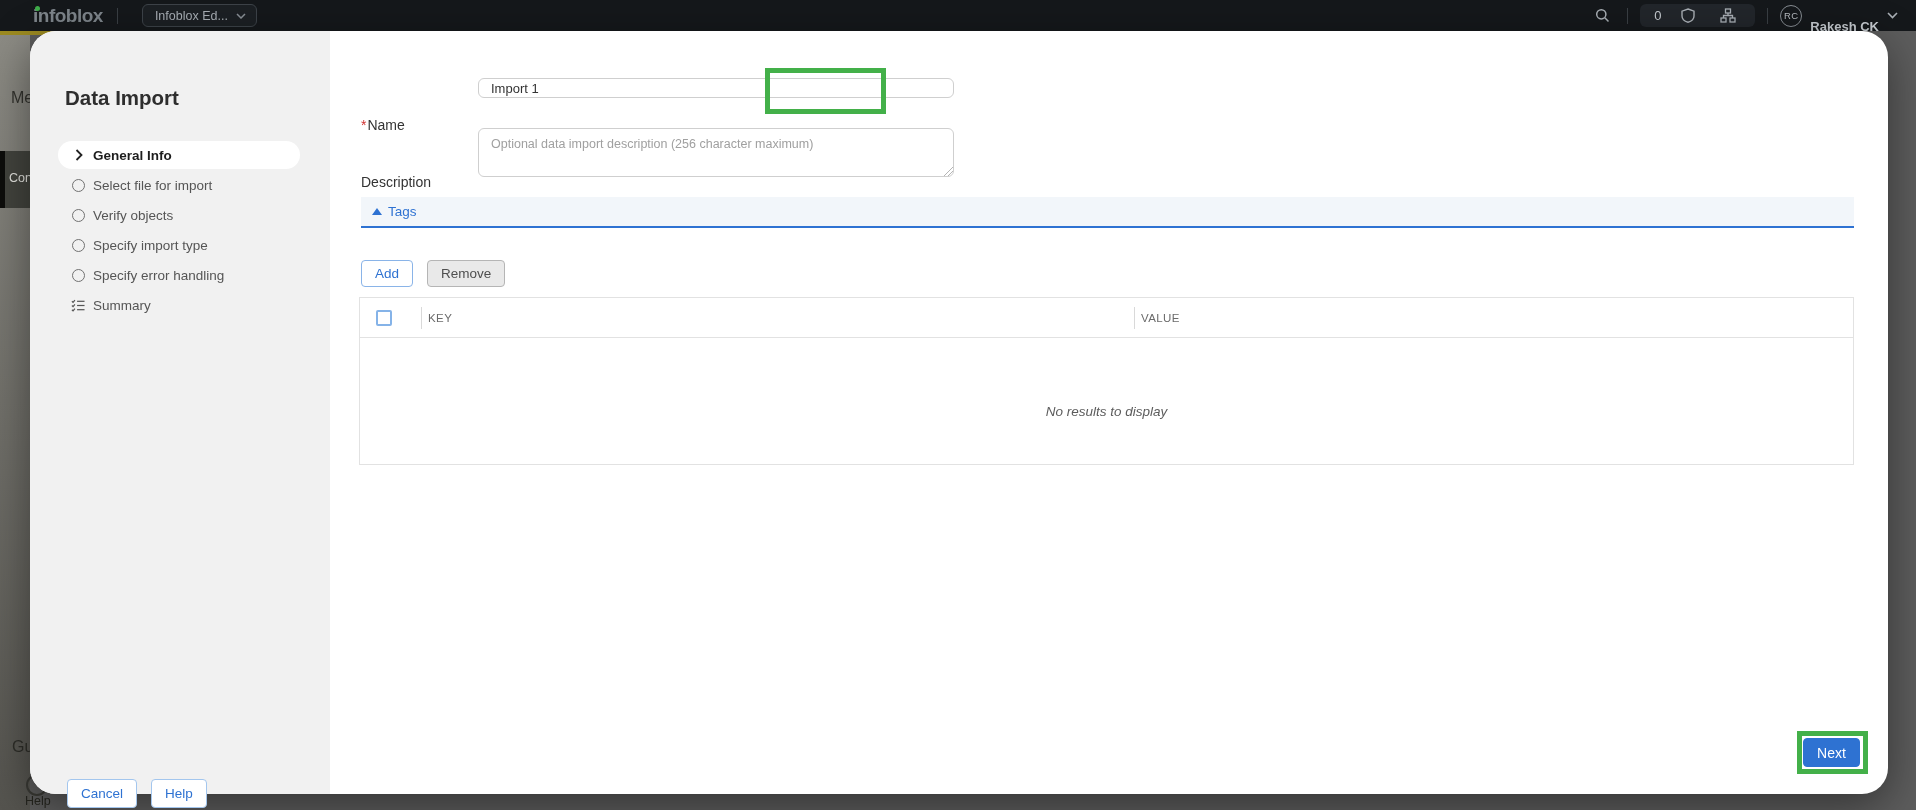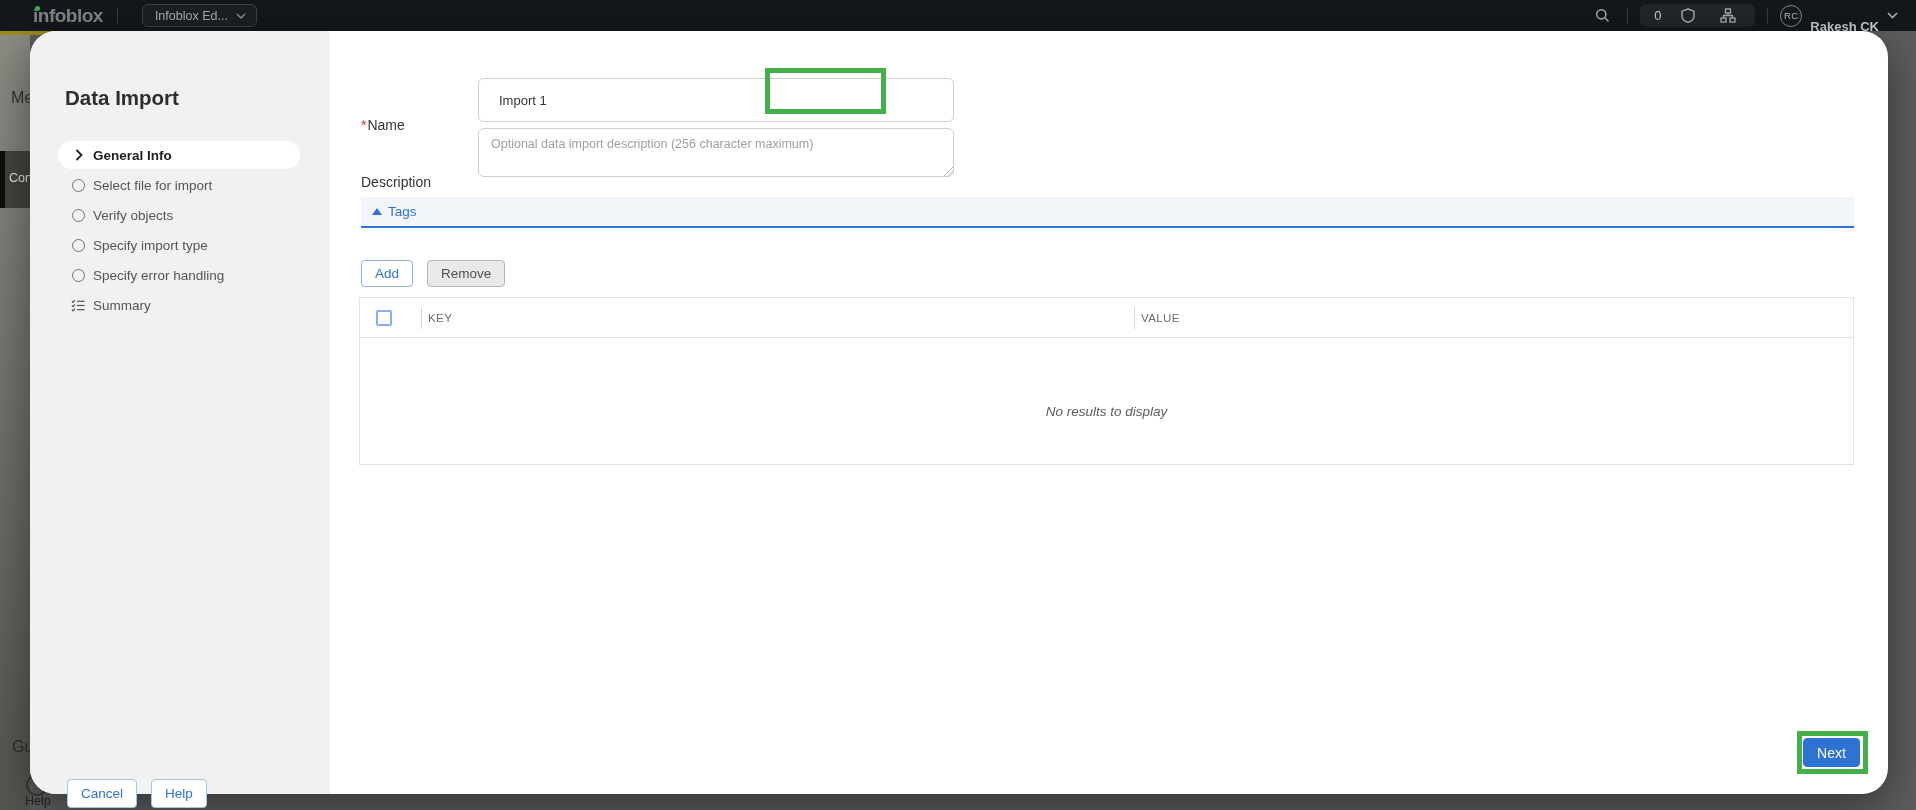--- a/index.html
+++ b/index.html
@@ -54,21 +54,21 @@
   .panel-actions { position:absolute; left:37px; top:748px; display:flex; gap:14px; }
   .btn { font-family:"Liberation Sans", sans-serif; font-size:13.5px; border-radius:4px; cursor:pointer; }
   .btn-outline-blue { height:29px; padding:0 13px; background:#ffffff; border:1px solid #a3c6ee; color:#2e72d2; }
 
   
   .content { position:absolute; left:300px; top:0; width:1558px; height:763px; }
   .field-label { position:absolute; font-size:14px; color:#333333; }
   .req { color:#d03030; margin-right:1px; }
   .lbl-name { left:31px; top:86px; }
   .lbl-desc { left:31px; top:105px;margin-top:38px; }
-  .name-input { position:absolute; left:148px; top:47px; width:476px; height:44px; border:1px solid #cfcfcf; border-radius:6px; padding:0 20px; font-family:"Liberation Sans", sans-serif; font-size:13px; color:#333; background:#fff; }
+  .name-input { position:absolute; left:148px; top:47px; width:476px; height:20px; border:1px solid #cfcfcf; border-radius:6px; padding:0 12px; font-family:"Liberation Sans", sans-serif; font-size:13px; color:#333; background:#fff; }
   .desc-input { position:absolute; left:148px; top:97px; width:476px; height:49px; border:1px solid #cfcfcf; border-radius:6px; padding:8px 12px; font-family:"Liberation Sans", sans-serif; font-size:12.5px; color:#333; background:#fff; resize:none; }
   .desc-input::placeholder { color:#a0a0a0; }
   .resize-grip { position:absolute; left:614px; top:136px; width:9px; height:9px; background:
       linear-gradient(135deg, transparent 0 45%, #b5b5b5 45% 52%, transparent 52% 70%, #b5b5b5 70% 77%, transparent 77%); pointer-events:none; }
 
   .tags-bar { position:absolute; left:31px; top:166px; width:1493px; height:31px; background:#f2f6fa; border-bottom:2px solid #2e72d2; display:flex; align-items:center; cursor:pointer; }
   .tags-bar .tri { margin-left:11px; width:0; height:0; border-left:5.5px solid transparent; border-right:5.5px solid transparent; border-bottom:7px solid #2e72d2; }
   .tags-bar .tags-text { margin-left:6px; font-size:13.5px; color:#2e72d2; }
 
   .tag-actions { position:absolute; left:31px; top:229px; display:flex; gap:14px; }

